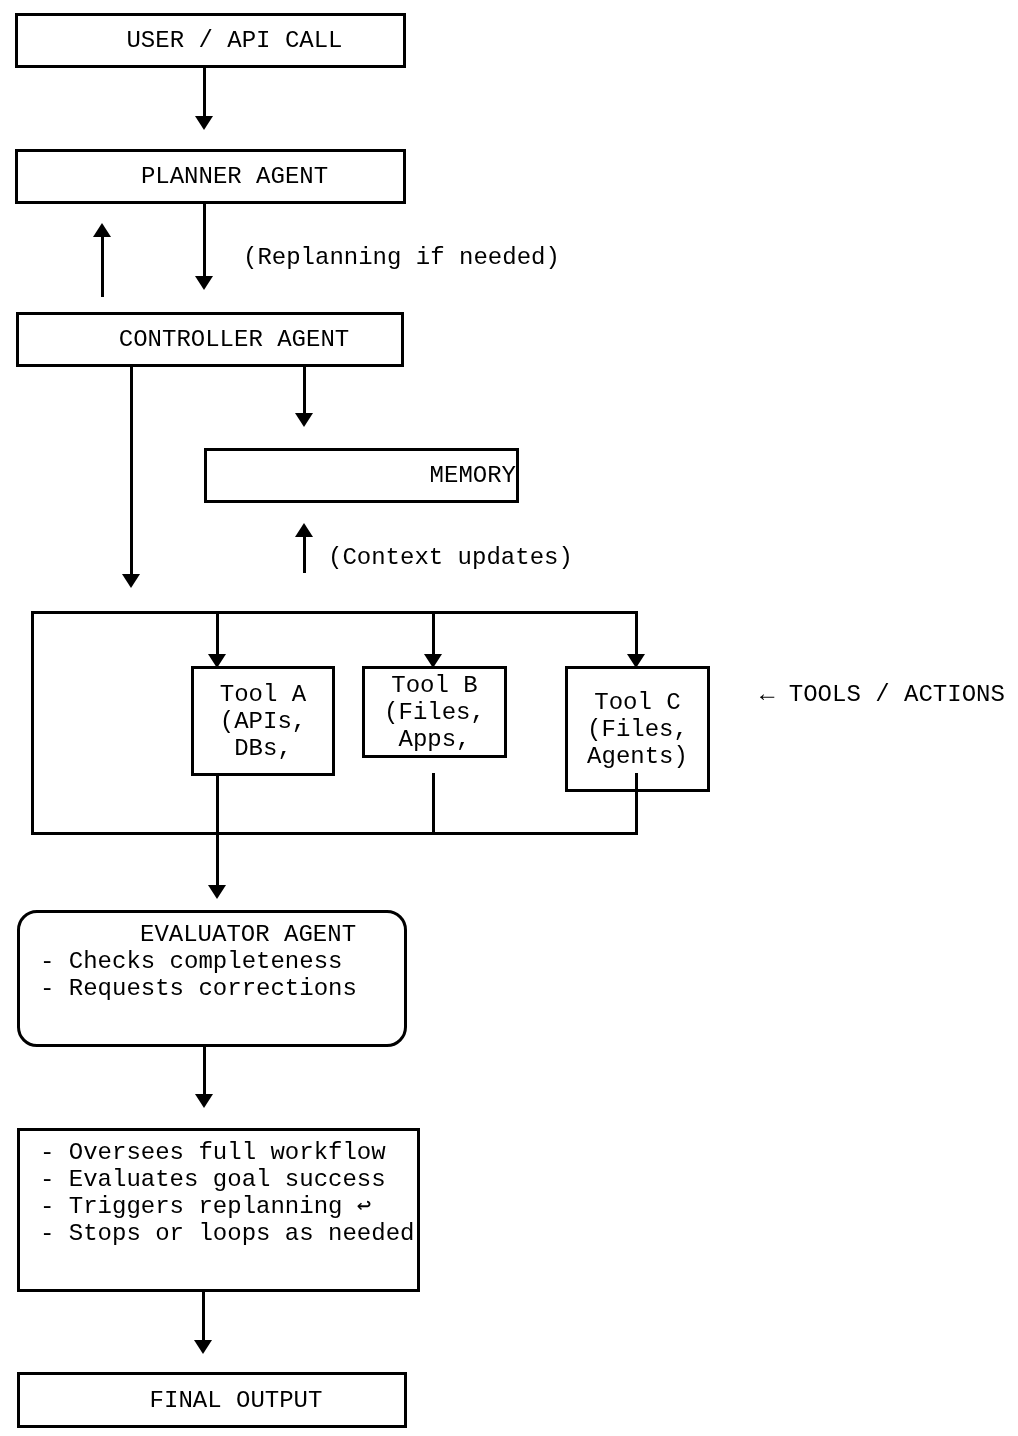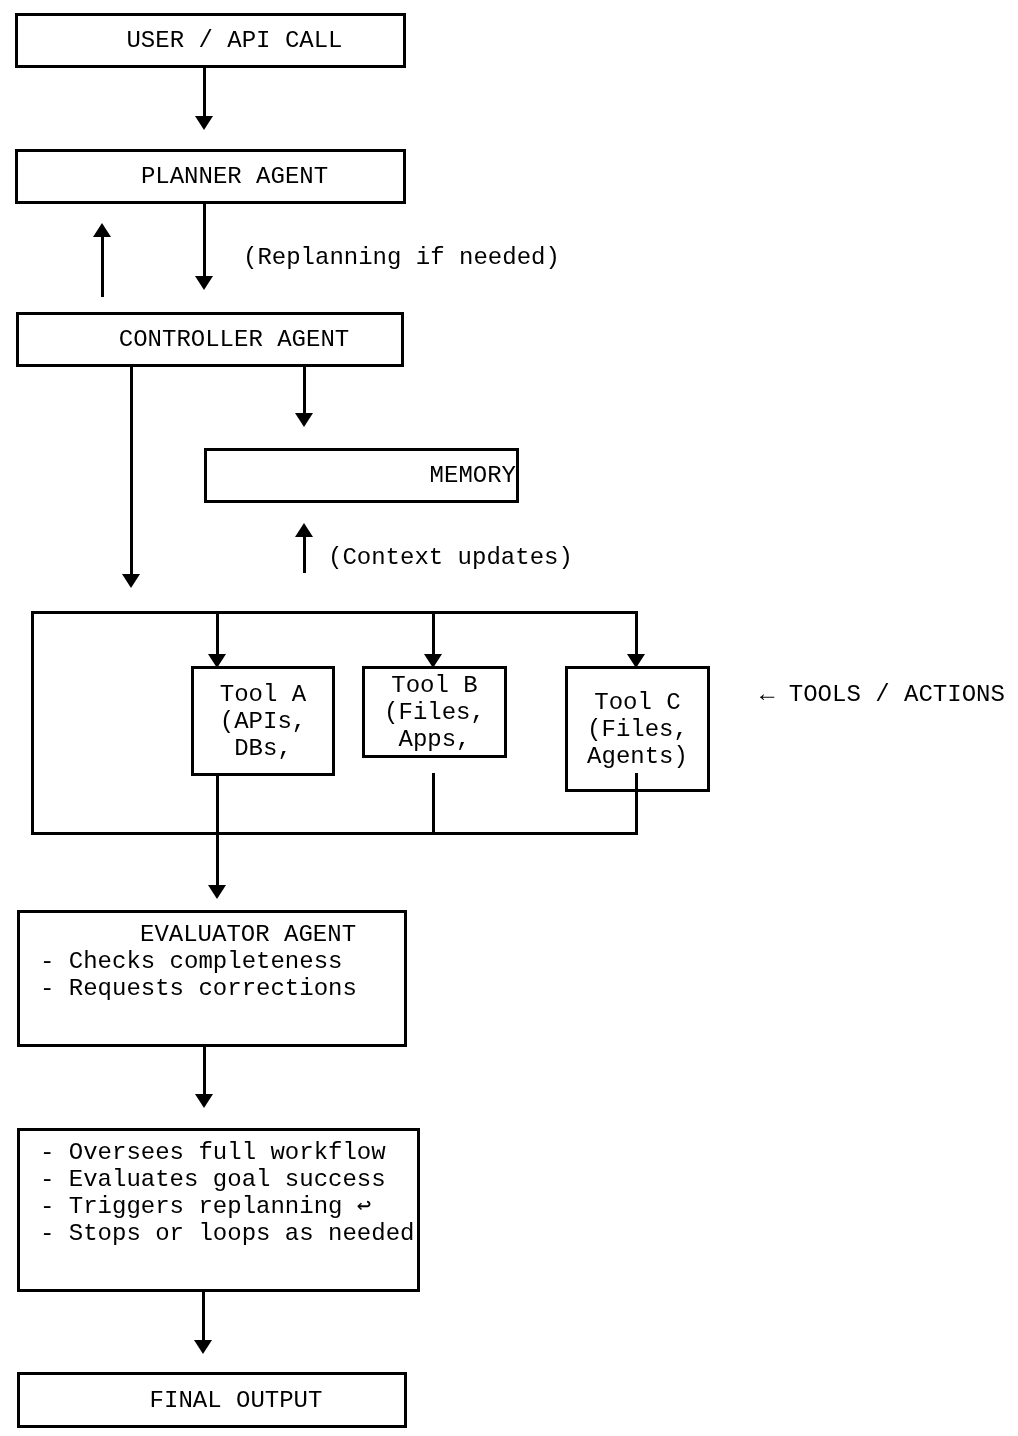--- a/index.html
+++ b/index.html
@@ -143,21 +143,21 @@
 
   <div class="note" style="left:760px; top:681px;">← TOOLS / ACTIONS</div>
 
   <div class="vline" style="left:216px; top:773px; height:62px;"></div>
   <div class="vline" style="left:432px; top:773px; height:62px;"></div>
   <div class="vline" style="left:635px; top:773px; height:62px;"></div>
 
   <div class="vline" style="left:216px; top:835px; height:50px;"></div>
   <div class="ah-down" style="left:208px; top:885px;"></div>
 
-  <div class="box multi" style="left:17px; top:910px; width:390px; height:137px;">
+  <div class="box multi" style="left:17px; top:910px; width:390px; height:137px;border-radius:20px;">
     <div class="line eval-title">EVALUATOR AGENT</div>
     <div class="line">- Checks completeness</div>
     <div class="line">- Requests corrections</div>
   </div>
 
   <div class="vline" style="left:203px; top:1047px; height:47px;"></div>
   <div class="ah-down" style="left:195px; top:1094px;"></div>
 
   <div class="box multi" style="left:17px; top:1128px; width:403px; height:164px;">
     <div class="line">- Oversees full workflow</div>

